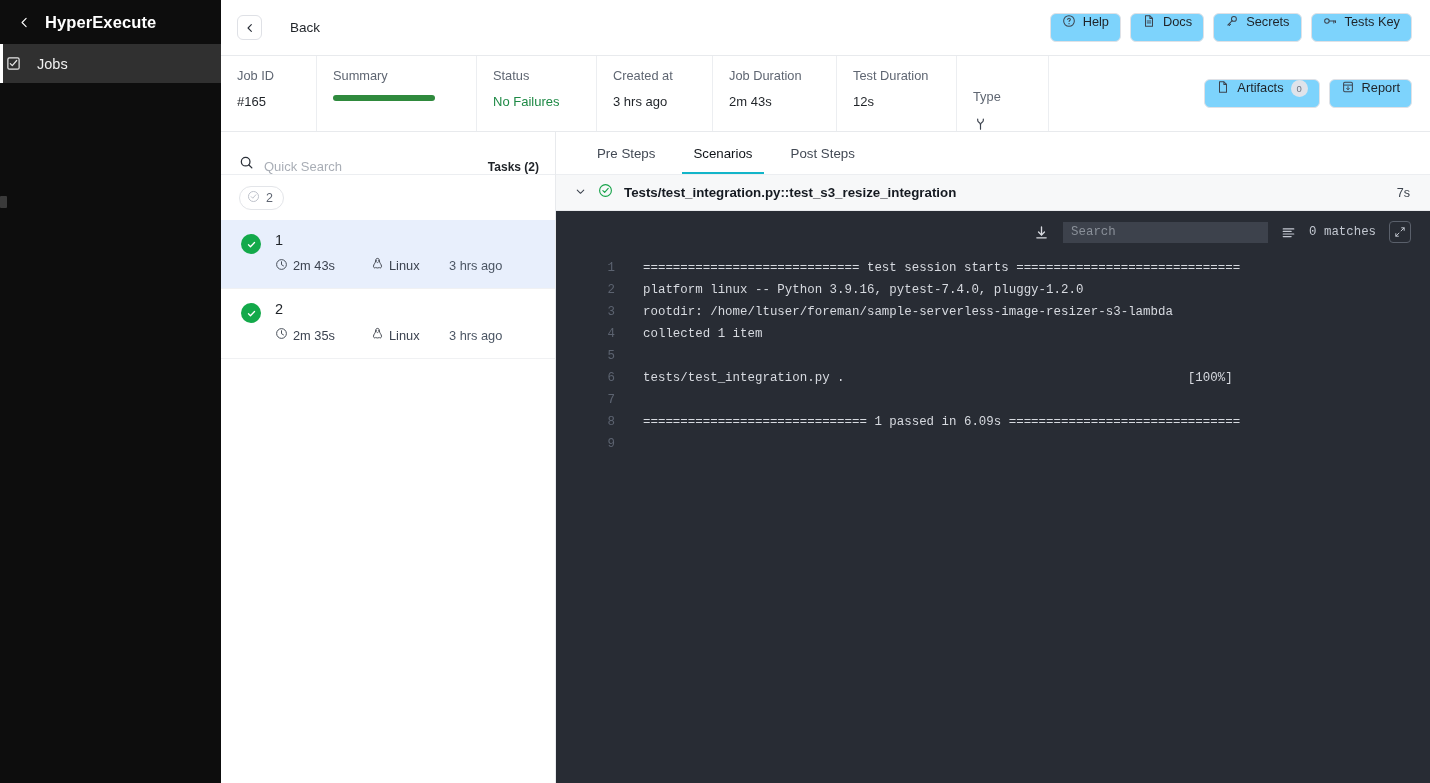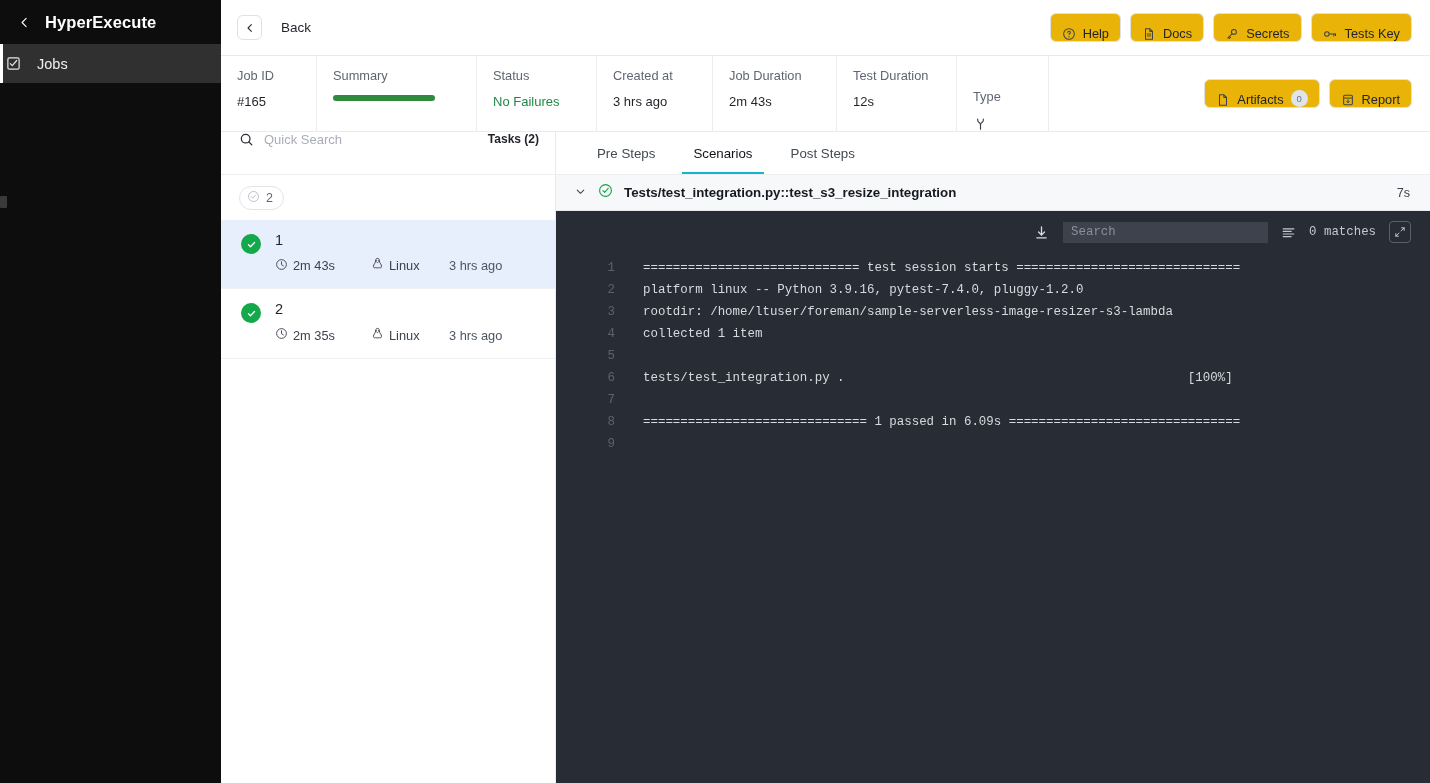--- a/index.html
+++ b/index.html
@@ -47,32 +47,32 @@
   
   .main { flex: 1 1 auto; height: 783px; position: relative; background: #fff; }
 
   
   .topbar {
     height: 56px; border-bottom: 1px solid #e8eaed;
     display: flex; align-items: center; padding: 0 18px 0 16px;
     background: #fff;
   }
   .back-btn {
-    display: flex; align-items: center; gap: 19px; cursor: pointer;
+    display: flex; align-items: center; gap: 28px; cursor: pointer;
   }
   .back-sq {
     width: 25px; height: 25px; border: 1px solid #dfe1e6; border-radius: 6px;
     display: flex; align-items: center; justify-content: center; background: #fff;
   }
   .back-lbl { font-size: 13.5px; color: #1f2328; font-weight: 500; }
   .spacer { flex: 1 1 auto; }
   .tb-btns { display: flex; align-items: center; gap: 9px; }
   .tb-btn {
-    height: 29px; border: 1px solid #dfe1e6; border-radius: 6px; background: #eab308;
-    display: flex; align-items: flex-end; gap: 7px; padding: 0 11px;
+    height: 29px; border: 1px solid #dfe1e6; border-radius: 6px; background: #7dd3fc;
+    display: flex; align-items: flex-start; gap: 7px; padding: 0 11px;
     font-size: 12.8px; color: #1f2328; cursor: pointer; white-space: nowrap;
   }
   .tb-btn svg { display: block; flex: 0 0 auto; }
 
   
   .infobar {
     height: 76px; border-bottom: 1px solid #e8eaed; display: flex;
     background: #fff; align-items: stretch;
   }
   .ib-cell {
@@ -108,21 +108,21 @@
 
   
   .split { display: flex; height: calc(783px - 56px - 76px); }
 
   
   .tasks {
     width: 335px; flex: 0 0 335px; border-right: 1px solid #e8eaed;
     display: flex; flex-direction: column; background: #fff;
   }
   .search-row {
-    height: 43px; display: flex; align-items: flex-start; gap: 10px;
+    height: 43px; display: flex; align-items: flex-end; gap: 10px;
     padding: 0 16px 0 18px; border-bottom: 1px solid #eceef1;
   }
   .search-input {
     flex: 1 1 auto; border: none; outline: none; font-size: 13px;
     color: #1f2328; font-family: "Liberation Sans", sans-serif; background: transparent;
   }
   .search-input::placeholder { color: #a9aeb6; }
   .tasks-count { font-size: 12px; color: #1f2328; font-weight: 700; white-space: nowrap; }
   .filter-row { height: 45px; display: flex; align-items: center; padding: 0 18px; }
   .chip {

